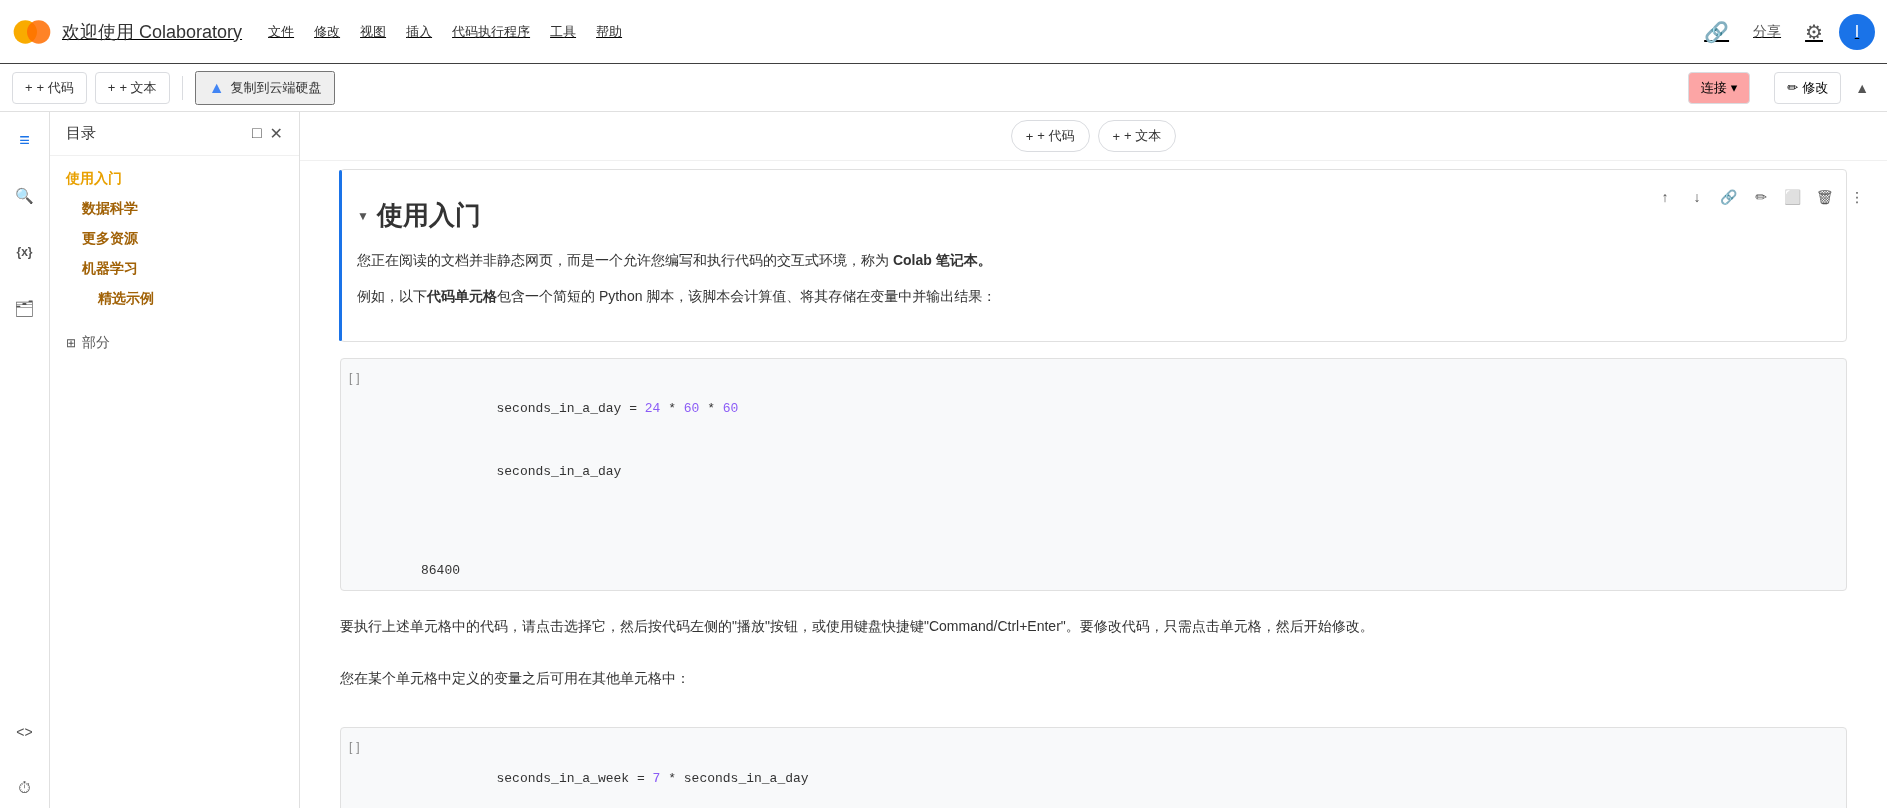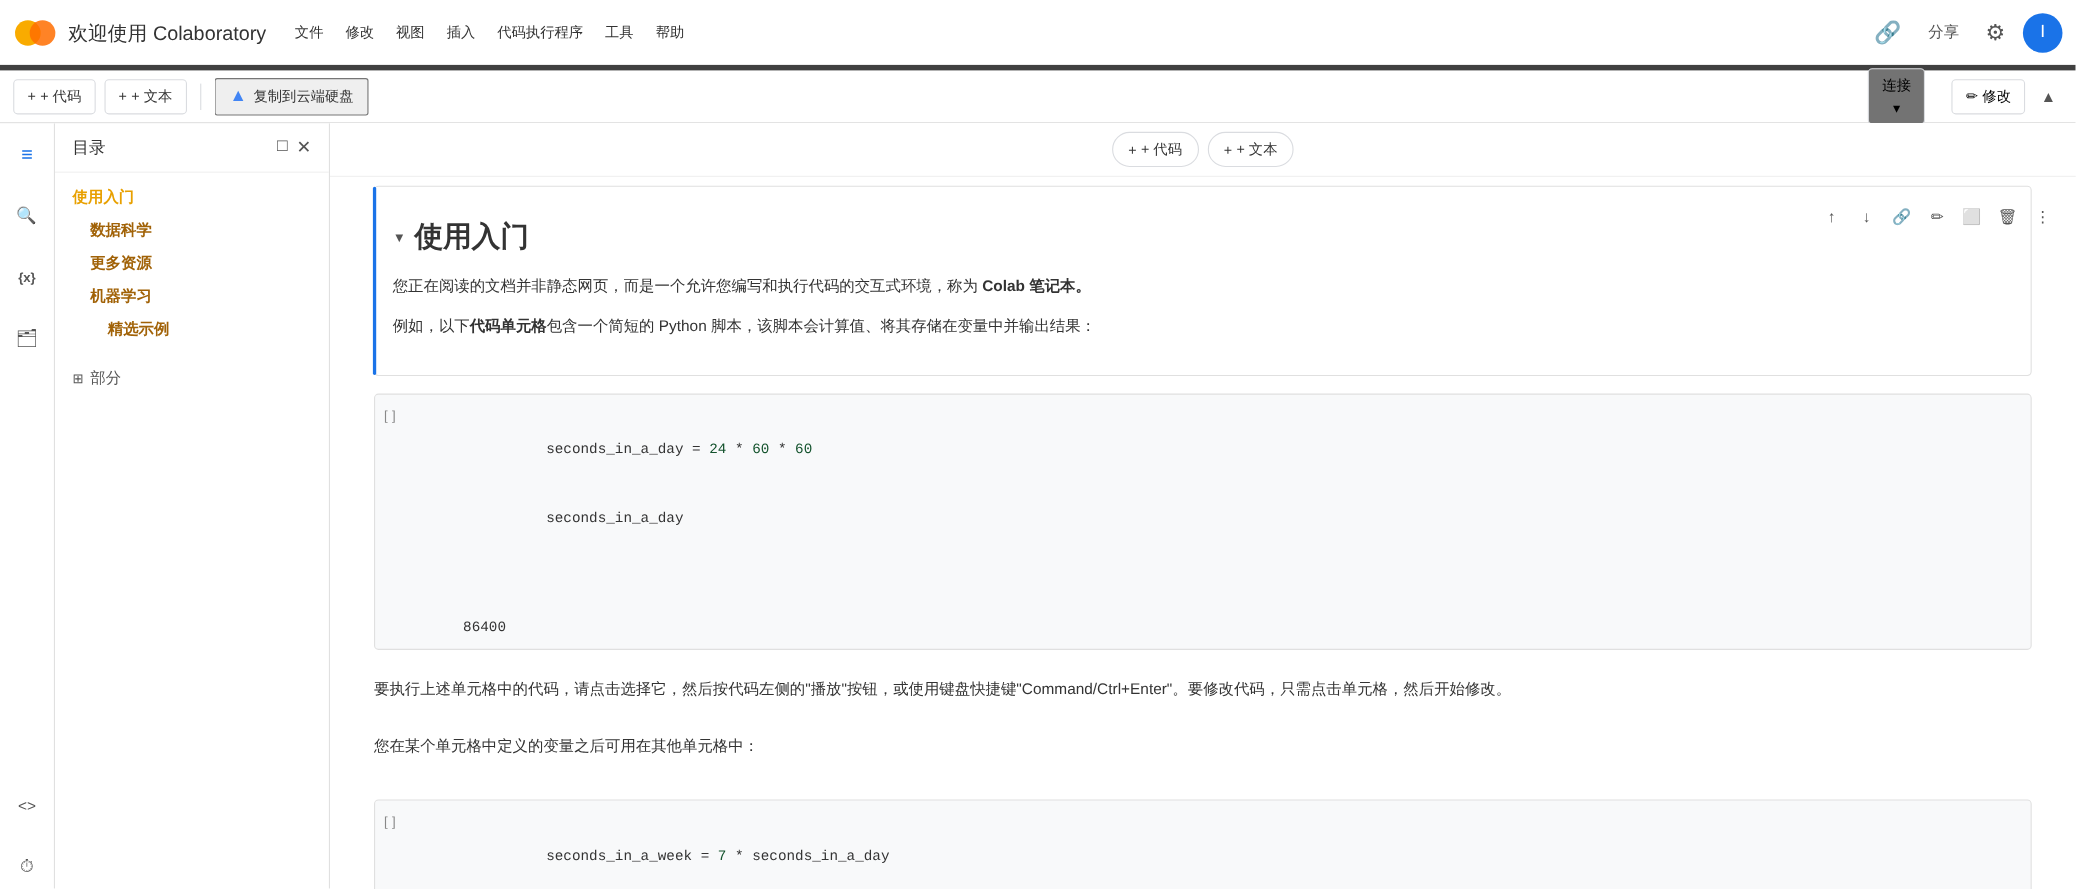--- a/index.html
+++ b/index.html
@@ -4,22 +4,23 @@
   <style>
     * { box-sizing: border-box; margin: 0; padding: 0; }
     body { font-family: 'Arial', 'Microsoft YaHei', sans-serif; background: #fff; height: 808px; overflow: hidden; display: flex; flex-direction: column; }
 
     
     .header {
       display: flex;
       align-items: center;
       padding: 0 12px;
       height: 64px;
-      border-bottom: 5px solid #404040;
+      border-bottom: 1px solid #404040;
       flex-shrink: 0;
+      text-decoration: underline;
     }
     .logo {
       display: flex;
       align-items: center;
       margin-right: 16px;
     }
     .logo-icon {
       width: 40px;
       height: 40px;
       margin-right: 10px;
@@ -122,22 +123,21 @@
     .toolbar-spacer { flex: 1; }
     .connect-btn {
       display: flex;
       align-items: center;
       gap: 4px;
       padding: 6px 12px;
       border: 1px solid #dadce0;
       border-radius: 4px;
       font-size: 13px;
       cursor: pointer;
-      background: #737373;
-      flex-direction: column;
+      background: #fca5a5;
     }
     .edit-btn {
       display: flex;
       align-items: center;
       gap: 4px;
       padding: 6px 12px;
       border: 1px solid #dadce0;
       border-radius: 4px;
       font-size: 13px;
       cursor: pointer;
@@ -330,21 +330,21 @@
     }
     .code-content {
       flex: 1;
       padding: 8px 4px;
       font-family: 'Courier New', monospace;
       font-size: 13px;
       line-height: 1.6;
     }
     .code-line { white-space: pre; }
     .code-var { color: #333; }
-    .code-num { color: #14532d; }
+    .code-num { color: #8b5cf6; }
     .code-op { color: #333; }
     .code-output {
       padding: 8px 80px 12px;
       font-family: 'Courier New', monospace;
       font-size: 13px;
       color: #333;
       margin-top: 32px;
     }
     .cell-action-btn {
       width: 28px;

